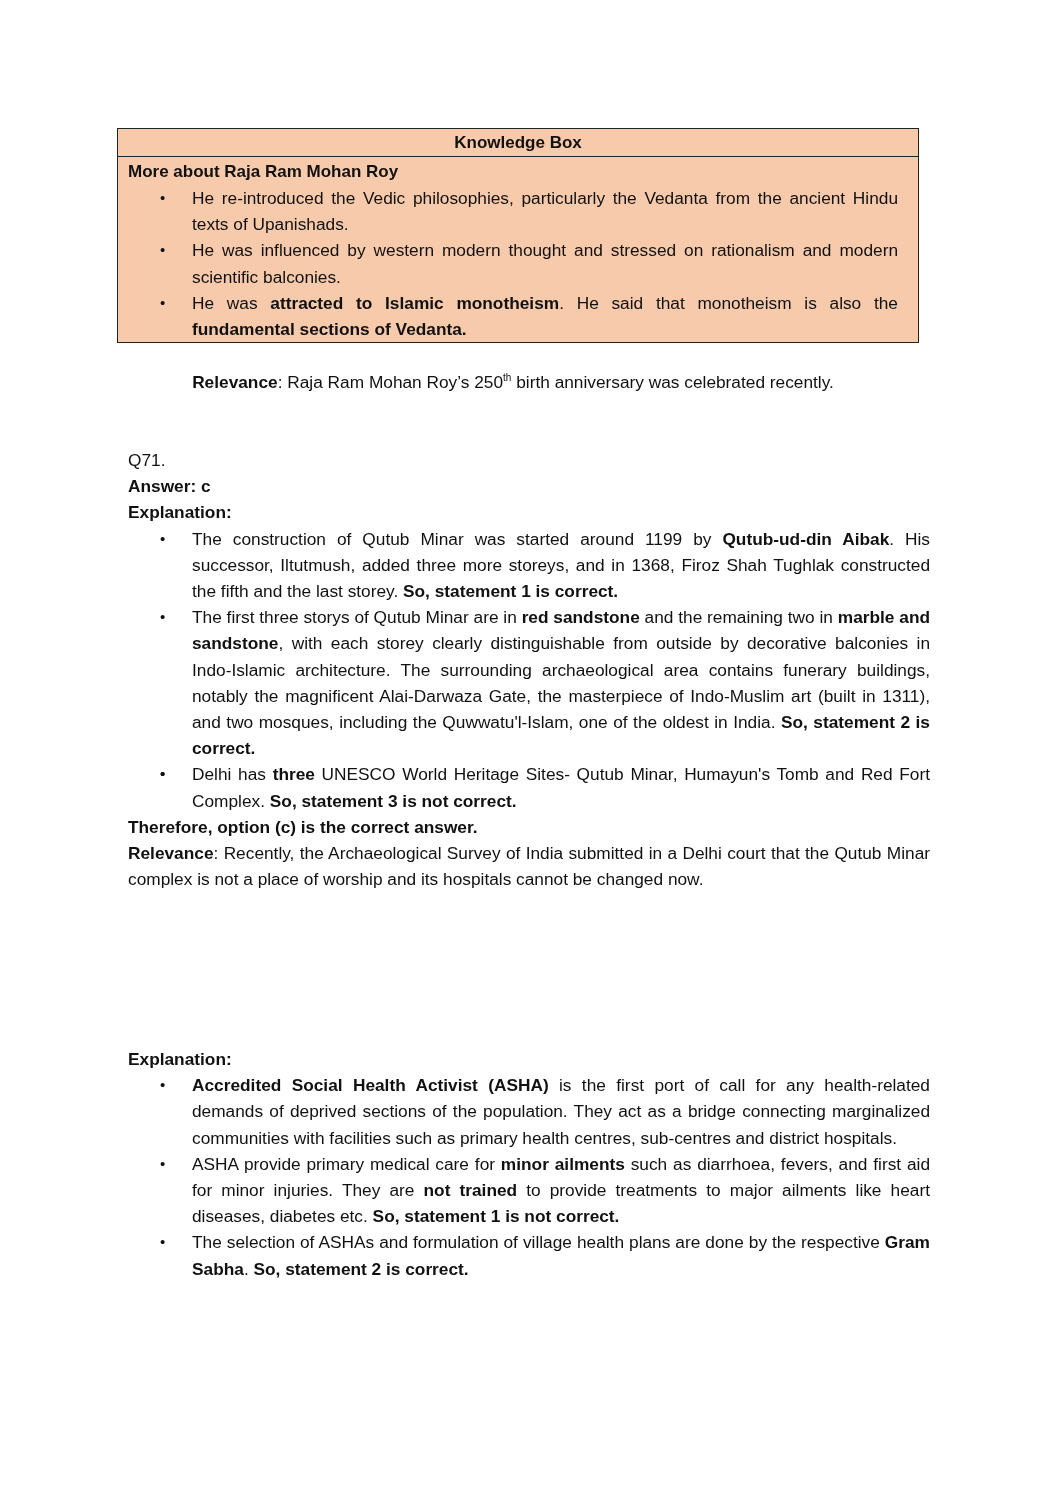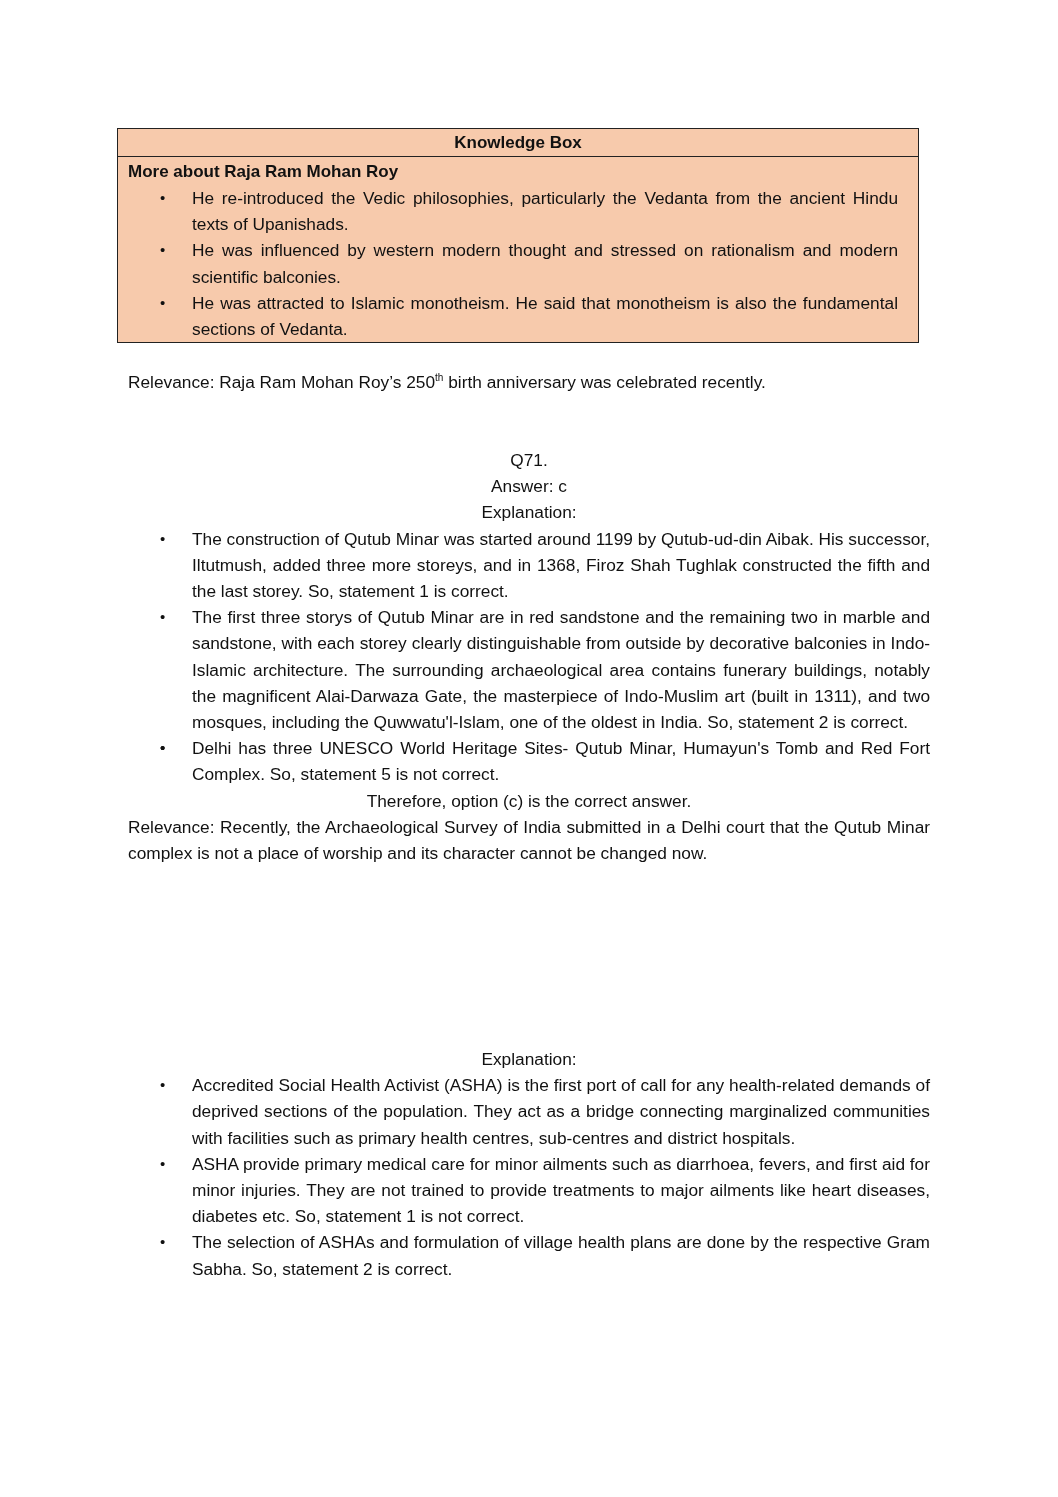--- a/index.html
+++ b/index.html
@@ -21,27 +21,27 @@
     ul.blist { list-style: none; margin: 0; padding: 0; }
     ul.blist li {
       position: relative; padding-left: 65px; font-size: 17.3px; line-height: 26.2px;
       text-align: justify;
     }
     ul.blist li .bullet {
       position: absolute; left: 33px; top: 0; font-size: 15px;
     }
     .kbox ul.blist li { padding-left: 64px; }
     .kbox ul.blist li .bullet { left: 32px; }
-    .para { position: absolute; left: 128px; width: 802px; font-size: 17.3px; line-height: 26.2px; }
-    .bold { font-weight: normal; }
+    .para { position: absolute; left: 112px; width: 802px; font-size: 17.3px; line-height: 26.2px; text-align: center; }
+    .bold { font-weight: bold; }
     sup { font-size: 10px; line-height: 0; }
     .section { position: absolute; left: 128px; width: 802px; }
     .section ul.blist li { padding-left: 64px; }
     .section ul.blist li .bullet { left: 32px; }
-    .line { font-size: 17.3px; line-height: 26.2px; text-align: center; }
+    .line { font-size: 17.3px; line-height: 26.2px; }
   </style>
 </head>
 <body>
 
 <div class="page">
 
   <div class="kbox">
     <div class="kbox-title">Knowledge Box</div>
     <div class="kbox-body">
       <div class="kbox-sub">More about Raja Ram Mohan Roy</div>
@@ -58,25 +58,25 @@
   </div>
 
   <div class="section" style="top:447px;">
     <div class="line">Q71.</div>
     <div class="line bold">Answer: c</div>
     <div class="line bold">Explanation:</div>
     <ul class="blist">
         <li><span class="bullet">•</span><span>The construction of Qutub Minar was started around 1199 by </span><span class="bold">Qutub-ud-din Aibak</span><span>. His successor, Iltutmush, added three more storeys, and in 1368, Firoz Shah Tughlak constructed the fifth and the last storey. </span><span class="bold">So, statement 1 is correct.</span></li>
         <li><span class="bullet">•</span><span>The first three storys of Qutub Minar are in </span><span class="bold">red sandstone</span><span> and the remaining two in </span><span class="bold">marble and sandstone</span><span>, with each storey clearly distinguishable from outside by decorative balconies in Indo-Islamic architecture. The surrounding archaeological area contains funerary buildings, notably the magnificent Alai-Darwaza Gate, the masterpiece of Indo-Muslim art (built in 1311), and two mosques, including the Quwwatu'l-Islam, one of the oldest in India. </span><span class="bold">So, statement 2 is correct.</span></li>
         <li><span class="bullet">•</span></li>
-        <li><span class="bullet">•</span><span>Delhi has </span><span class="bold">three</span><span> UNESCO World Heritage Sites- Qutub Minar, Humayun's Tomb and Red Fort Complex. </span><span class="bold">So, statement 5 is not correct.</span></li>
+        <li><span class="bullet">•</span><span>Delhi has </span><span class="bold">three</span><span> UNESCO World Heritage Sites- Qutub Minar, Humayun's Tomb and Red Fort Complex. </span><span class="bold">So, statement 3 is not correct.</span></li>
       </ul>
     <div class="line bold">Therefore, option (c) is the correct answer.</div>
     <div class="line" style="text-align:justify;">
-      <span class="bold">Relevance</span><span>: Recently, the Archaeological Survey of India submitted in a Delhi court that the Qutub Minar complex is not a place of worship and its character cannot be changed now.</span>
+      <span class="bold">Relevance</span><span>: Recently, the Archaeological Survey of India submitted in a Delhi court that the Qutub Minar complex is not a place of worship and its hospitals cannot be changed now.</span>
     </div>
   </div>
 
   <div class="section" style="top:1046px;">
     <div class="line bold">Explanation:</div>
     <ul class="blist">
         <li><span class="bullet">•</span><span class="bold">Accredited Social Health Activist (ASHA)</span><span> is the first port of call for any health-related demands of deprived sections of the population. They act as a bridge connecting marginalized communities with facilities such as primary health centres, sub-centres and district hospitals.</span></li>
         <li><span class="bullet">•</span><span>ASHA provide primary medical care for </span><span class="bold">minor ailments</span><span> such as diarrhoea, fevers, and first aid for minor injuries. They are </span><span class="bold">not trained</span><span> to provide treatments to major ailments like heart diseases, diabetes etc. </span><span class="bold">So, statement 1 is not correct.</span></li>
         <li><span class="bullet">•</span><span>The selection of ASHAs and formulation of village health plans are done by the respective </span><span class="bold">Gram Sabha</span><span>. </span><span class="bold">So, statement 2 is correct.</span></li>
       </ul>

